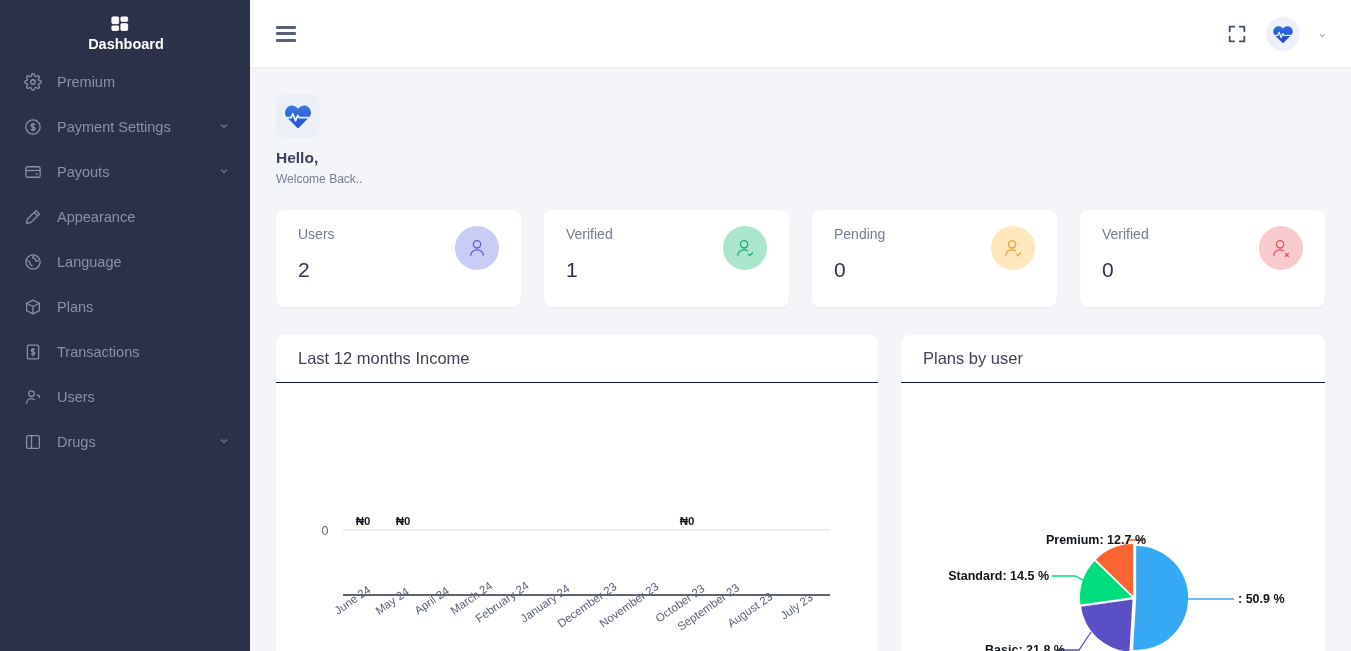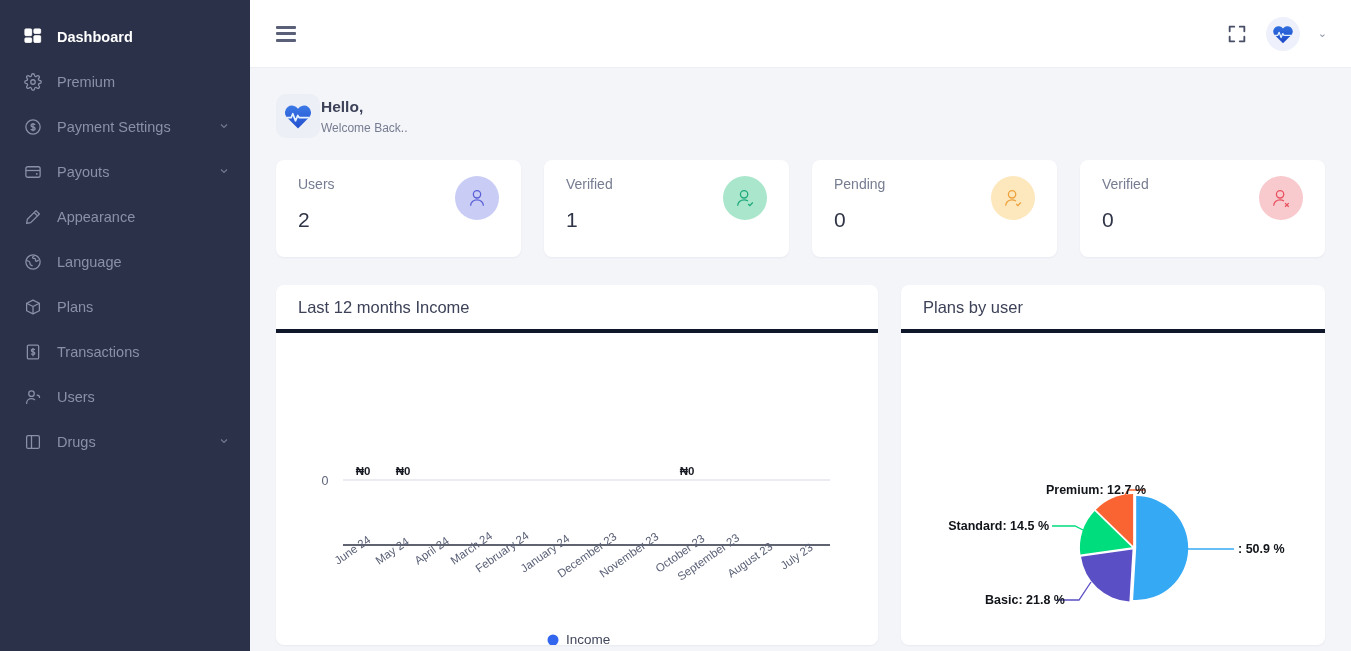--- a/index.html
+++ b/index.html
@@ -41,21 +41,21 @@
     height:45px; padding:0 20px 0 22px;
     color:#8a90a8; font-size:14.5px; cursor:pointer;
     position:relative;
   }
   .nav-item .ic {
     width:22px; height:22px; flex:0 0 22px; margin-right:13px;
     display:flex; align-items:center; justify-content:center;
   }
   .nav-item .lbl { flex:1; white-space:nowrap; }
   .nav-item .chev { flex:0 0 12px; opacity:.75; }
-  .nav-item.active { color:#ffffff; font-weight:bold; }
+  .nav-item.active { color:#ffffff; font-weight:bold;flex-direction:column; }
   .nav-item.active .ic svg { stroke:#ffffff; fill:#ffffff; }
 
   
   .main { flex:1; height:651px; display:flex; flex-direction:column; overflow:hidden; }
 
   .topbar {
     height:68px; background:#ffffff; flex:0 0 68px;
     display:flex; align-items:center; justify-content:space-between;
     padding:0 24px 0 26px;
     border-bottom:1px solid #eceef3;
@@ -66,21 +66,21 @@
   .fs-icon { width:22px; height:22px; cursor:pointer; }
   .avatar-wrap {
     width:34px; height:34px; border-radius:50%;
     background:#eef1fb; display:flex; align-items:center; justify-content:center;
     cursor:pointer;
   }
   .caret-down { color:#8d93a8; font-size:11px; cursor:pointer; }
 
   .content { flex:1; overflow:hidden; padding:0 26px; background:#f4f5f9; }
 
-  .welcome { display:flex; align-items:center; gap:1px; padding:26px 0 22px 0; }
+  .welcome { display:flex; gap:8px; padding:26px 0 22px 0;flex-direction:column; }
   .welcome-logo {
     width:44px; height:44px; border-radius:10px; background:#edeff7;
     display:flex; align-items:center; justify-content:center; flex:0 0 44px;
   }
   .welcome-title { font-size:15.5px; font-weight:bold; color:#3d4258; line-height:1.55; }
   .welcome-sub { font-size:12px; color:#767c91; line-height:1.5; }
 
   
   .stats { display:flex; gap:23px; }
   .stat-card {
@@ -96,21 +96,21 @@
     display:flex; align-items:center; justify-content:center;
   }
 
   
   .panels { display:flex; gap:23px; margin-top:28px; }
   .panel { background:#ffffff; border-radius:8px; box-shadow:0 1px 2px rgba(40,45,70,.05); }
   .panel-income { flex:0 0 602px; height:360px; }
   .panel-plans  { flex:1; height:360px; }
   .panel-head {
     height:48px; display:flex; align-items:center; padding:0 22px;
-    border-bottom:4px solid #0f172a;
+    border-bottom:1px solid #0f172a;
     font-size:16.5px; color:#3d4258;
   }
   .panel-body { position:relative; height:312px; }
   .panel-body svg { display:block; }
 </style>
 </head>
 <body>
 
 <div class="app">
 

